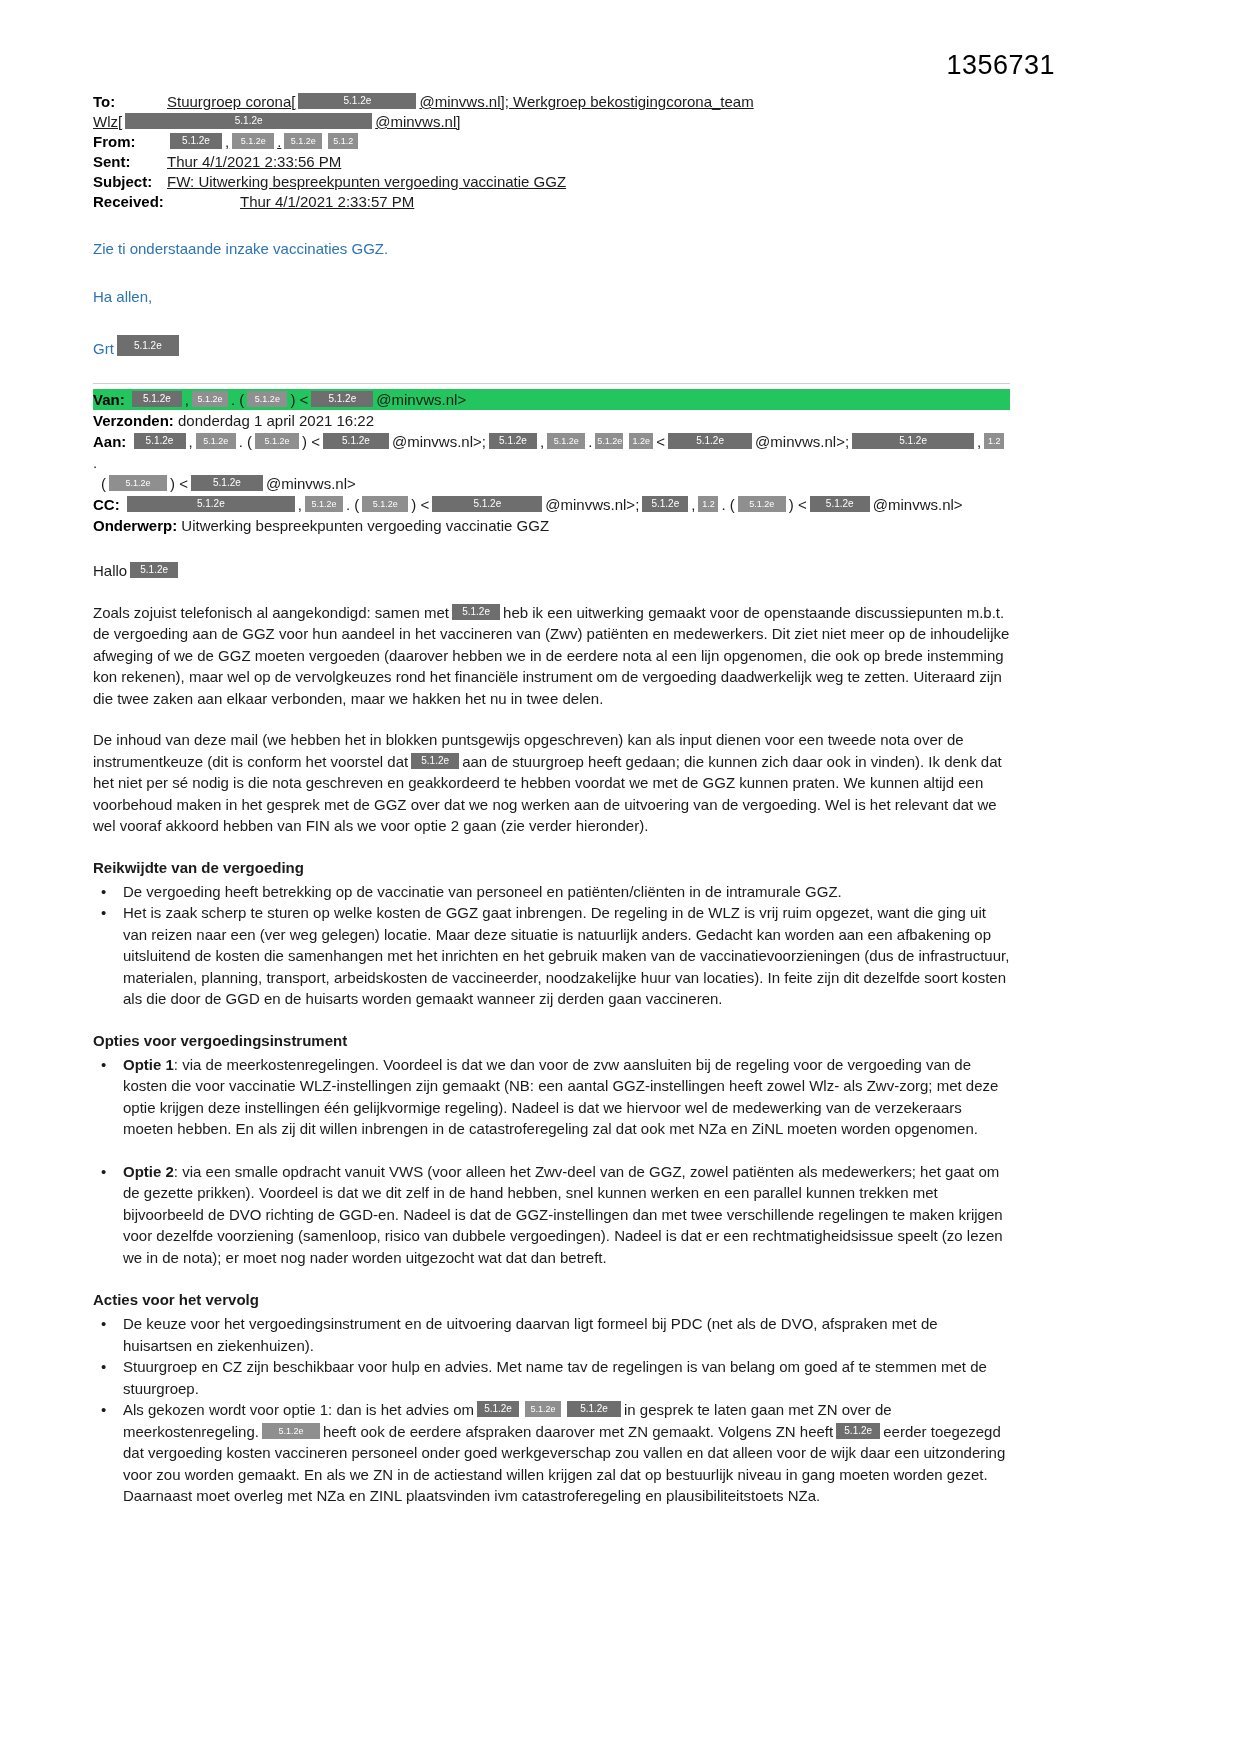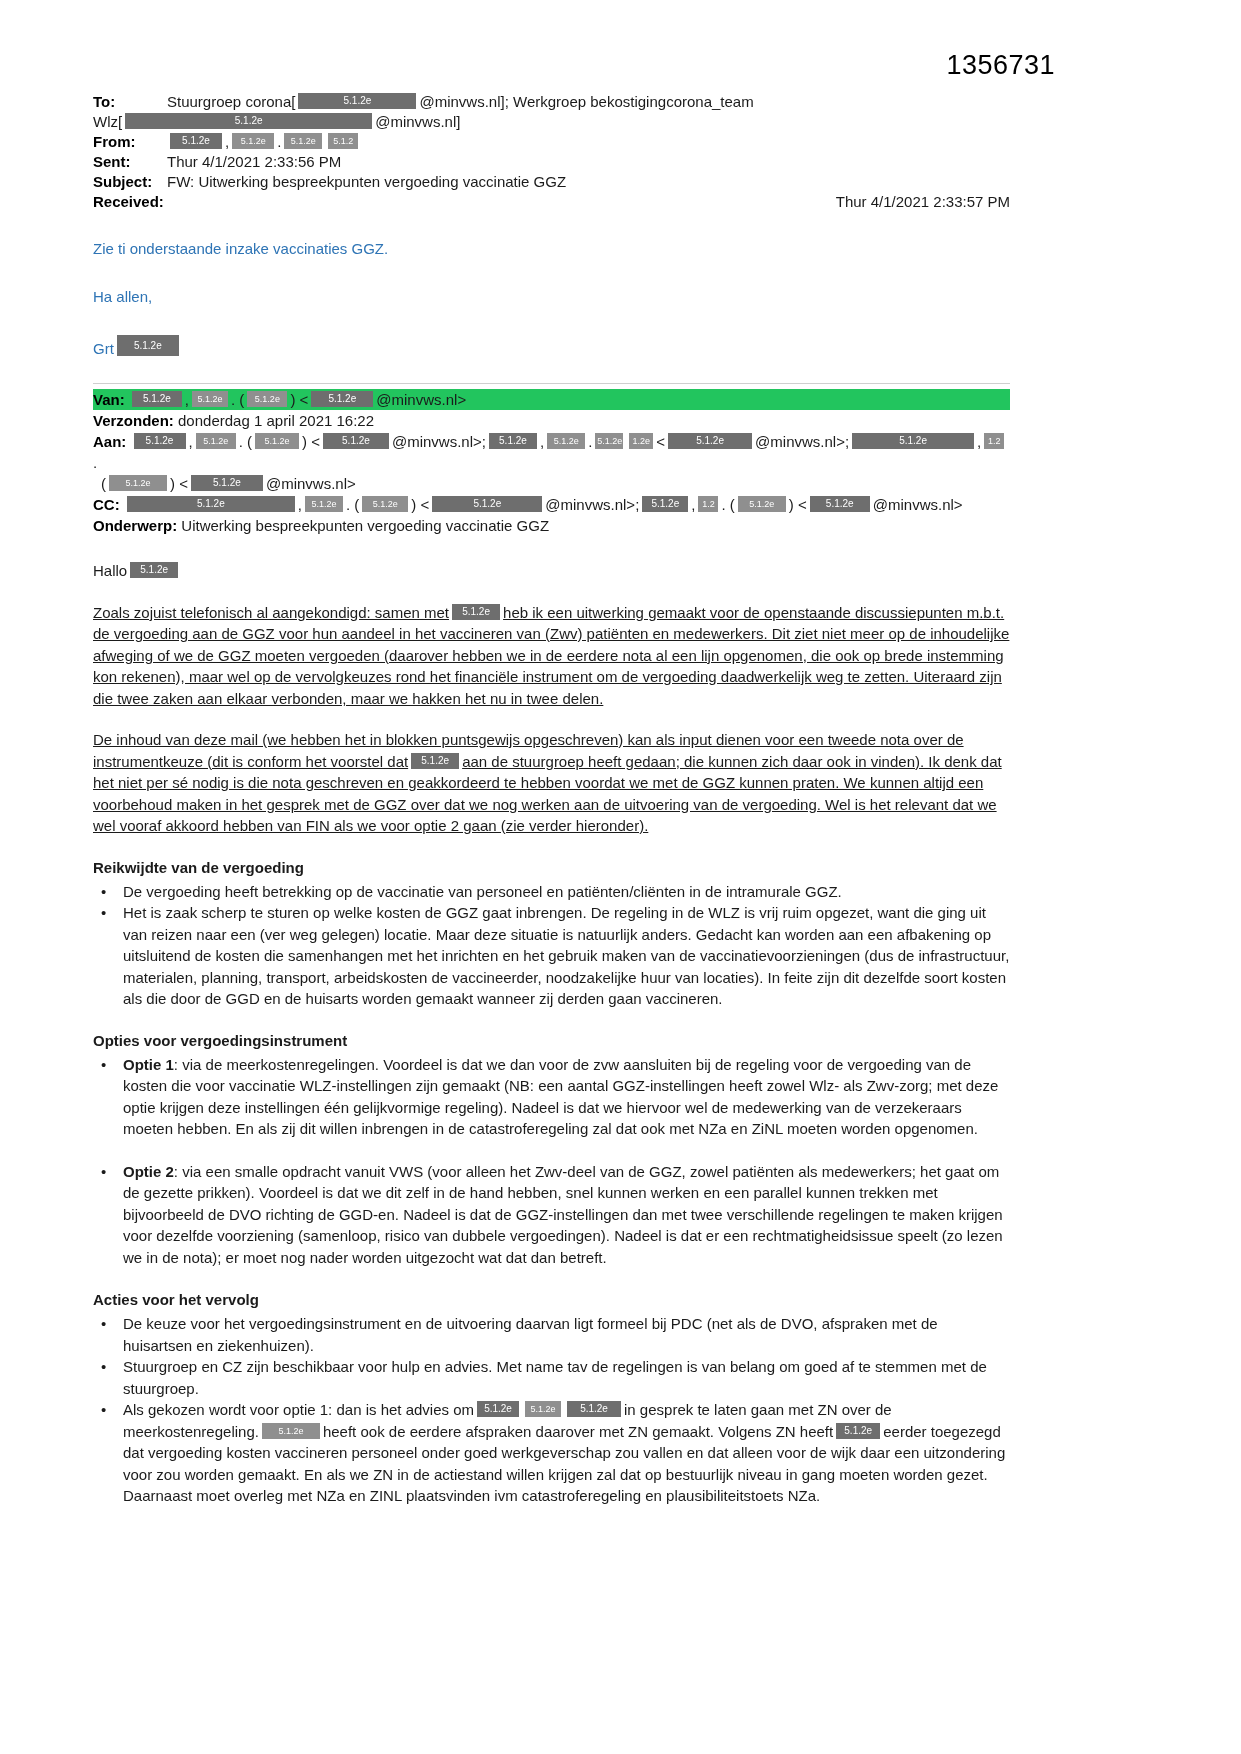--- a/index.html
+++ b/index.html
@@ -16,37 +16,37 @@
   }
   .doc-number{
     position:absolute;top:50px;right:186px;
     font-size:27px;color:#000;letter-spacing:0.5px;
   }
   .content{padding:92px 231px 40px 93px;}
 
   
   .hrow{display:flex;line-height:19px;margin-bottom:1px;}
   .hlabel{width:74px;flex:none;font-weight:bold;color:#000;}
-  .hval{flex:1;}
+  .hval{flex:1;text-decoration:underline;}
 
   
   .note{color:var(--note-blue,#2e74b5);margin-top:28px;}
   .note p{margin:0 0 28px 0;line-height:20px;}
   .note .signoff{margin-bottom:0;}
 
   
   .fwd{border-top:1px solid #cfcfcf;margin-top:24px;padding-top:5px;}
   .fline{line-height:21px;}
   .fline.shaded{background:#22c55e;}
   .fline.cont{padding-left:8px;}
   .flabel{font-weight:bold;color:#000;}
 
   
   .body-area{margin-top:24px;}
-  .para{margin:20px 0;line-height:21.5px;text-decoration:underline;}
+  .para{margin:20px 0;line-height:21.5px;}
   .greeting{margin:0 0 12px 0;line-height:21.5px;}
   .section{margin-top:20px;}
   .heading{font-weight:bold;margin:0 0 3px 0;line-height:21px;}
   .bullet{display:flex;line-height:21.5px;}
   .bullet.spaced{margin:0 0 21px 0;}
   .dot{flex:none;width:30px;padding-left:8px;}
   .dot::before{content:"\2022";}
   .btext{flex:1;}
 
   
@@ -81,21 +81,21 @@
         <div class="hrow">
           <div class="hlabel">Sent:</div>
           <div class="hval"><span class="tx">Thur 4/1/2021 2:33:56 PM</span></div>
         </div>
         <div class="hrow">
           <div class="hlabel">Subject:</div>
           <div class="hval"><span class="tx">FW: Uitwerking bespreekpunten vergoeding vaccinatie GGZ</span></div>
         </div>
         <div class="hrow">
           <div class="hlabel">Received:</div>
-          <div class="hval" style="padding-left: 73px; text-align: right;"><span class="tx">Thur 4/1/2021 2:33:57 PM</span></div>
+          <div class="hval" style="padding-left: 73px;"><span class="tx">Thur 4/1/2021 2:33:57 PM</span></div>
         </div>
       </div>
 
     <div class="note">
       <p>Zie ti onderstaande inzake vaccinaties GGZ.</p>
       <p>Ha allen,</p>
       <p class="signoff"><span class="tx">Grt</span><span class="redact" style="width: 62px; height: 21px; line-height: 21px;">5.1.2e</span></p>
     </div>
 
     <div id="fwd-header" class="fwd">

